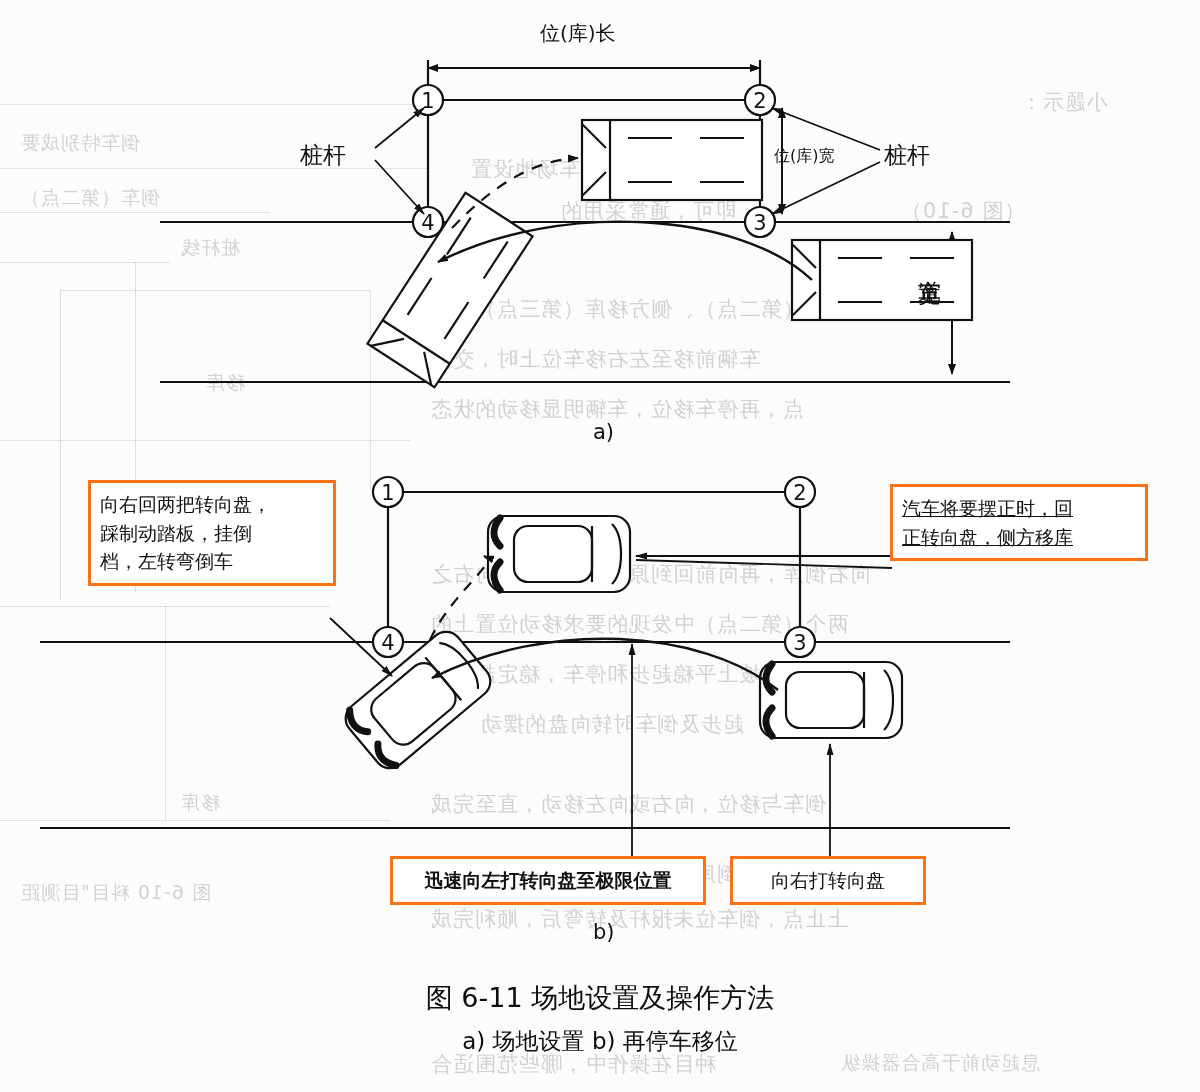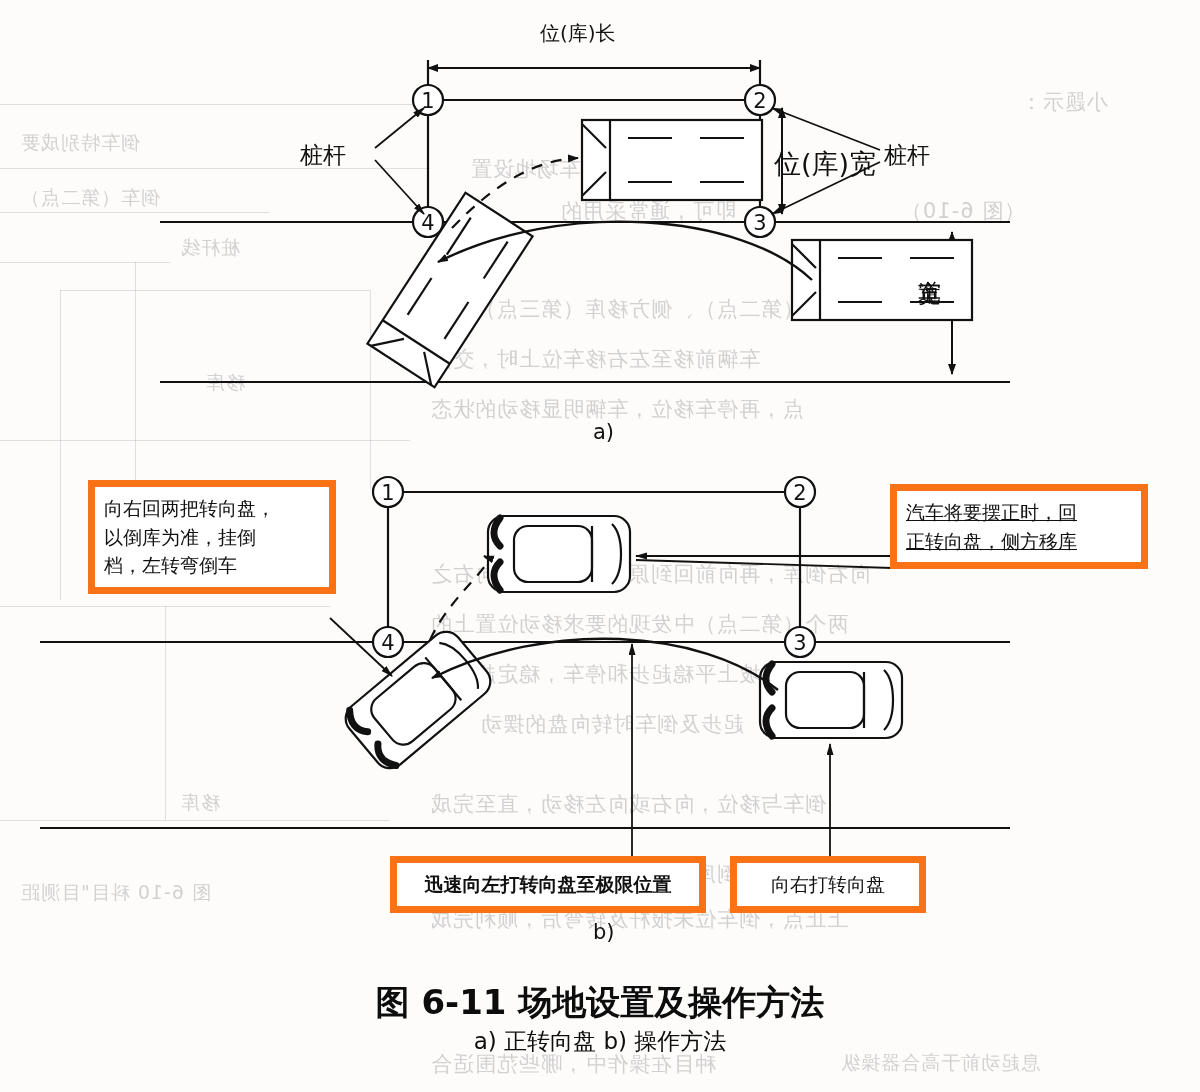--- a/index.html
+++ b/index.html
@@ -37,21 +37,21 @@
     top: 0;
   }
   .lbl {
     position: absolute;
     font-family: "DejaVu Sans", sans-serif;
     color: #121212;
     white-space: nowrap;
   }
   .callout {
     position: absolute;
-    border: 7px solid #f97316;
+    border: 3px solid #f97316;
     background: #ffffff;
     color: #111;
     font-family: "DejaVu Sans", sans-serif;
     font-size: 19px;
     line-height: 1.5;
     padding: 7px 9px;
     box-sizing: border-box;
   }
   .caption {
     position: absolute;
@@ -244,47 +244,47 @@
       <text x="428" y="223">4</text>
       <text x="388" y="493">1</text>
       <text x="800" y="493">2</text>
       <text x="800" y="643">3</text>
       <text x="388" y="643">4</text>
     </g>
   </svg>
 
   <div class="lbl" style="left:540px; top:20px; font-size:20px;">位(库)长</div>
 
-  <div class="lbl" style="left:774px; top:146px; font-size:27px;">位(库)宽</div>
+  <div class="lbl" style="left:774px; top:146px; font-size:16px;">位(库)宽</div>
 
   <div class="lbl" style="left:300px; top:140px; font-size:23px;">桩杆</div>
 
   <div class="lbl" style="left:884px; top:140px; font-size:23px;">桩杆</div>
 
   <div class="lbl" style="left:915px; top:262px; font-size:23px; writing-mode:vertical-rl; text-orientation:upright;">车道宽</div>
 
   <div class="sublabel" style="left:593px; top:420px;">a)</div>
 
   <div class="callout" style="left:88px; top:480px; width:248px;">
     <div>向右回两把转向盘，</div>
-    <div>以倒库为准，挂倒</div>
+    <div>踩制动踏板，挂倒</div>
     <div>档，左转弯倒车</div>
   </div>
 
   <div class="callout" style="left:890px; top:484px; width:258px;text-decoration:underline;">
     <div>汽车将要摆正时，回</div>
     <div>正转向盘，侧方移库</div>
   </div>
 
   <div class="callout" style="left:390px; top:856px; width:316px; text-align:center;font-weight:bold;">
     <div>迅速向左打转向盘至极限位置</div>
   </div>
 
   <div class="callout" style="left:730px; top:856px; width:196px; text-align:center;">
     <div>向右打转向盘</div>
   </div>
 
   <div class="sublabel" style="left:593px; top:920px;">b)</div>
 
-  <div class="caption" style="left:0; top:980px; width:1200px; font-size:34px; font-weight:bold;">图 6-11   场地设置及操作方法</div>
-  <div class="caption" style="left:0; top:1026px; width:1200px; font-size:23px;">a) 正转向盘   b) 操作方法</div>
+  <div class="caption" style="left:0; top:980px; width:1200px; font-size:27px; font-weight:normal;">图 6-11   场地设置及操作方法</div>
+  <div class="caption" style="left:0; top:1026px; width:1200px; font-size:23px;">a) 场地设置   b) 再停车移位</div>
 
 </div>
 
 </body></html>

